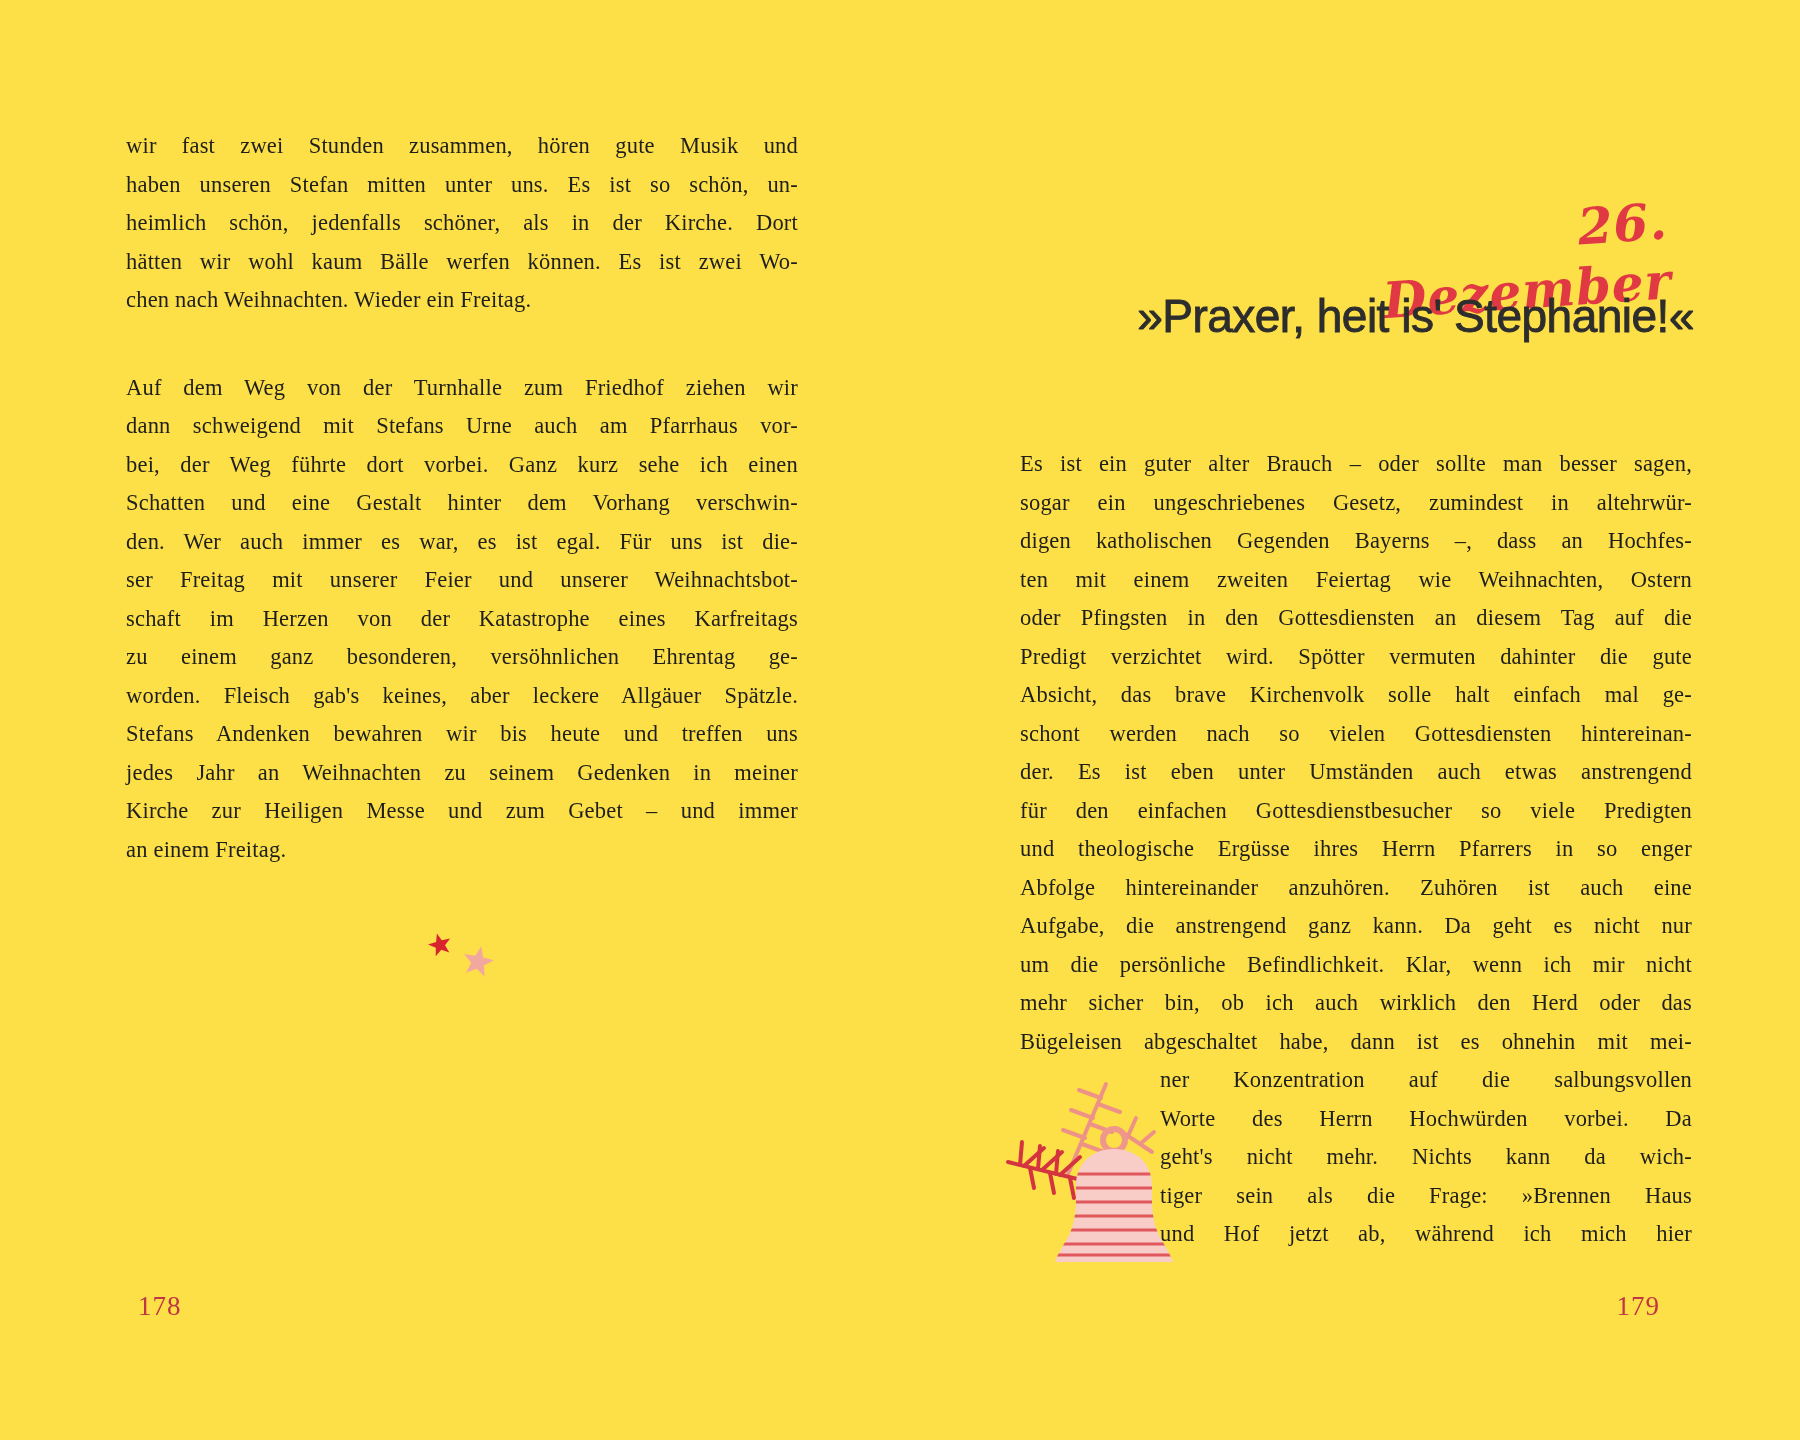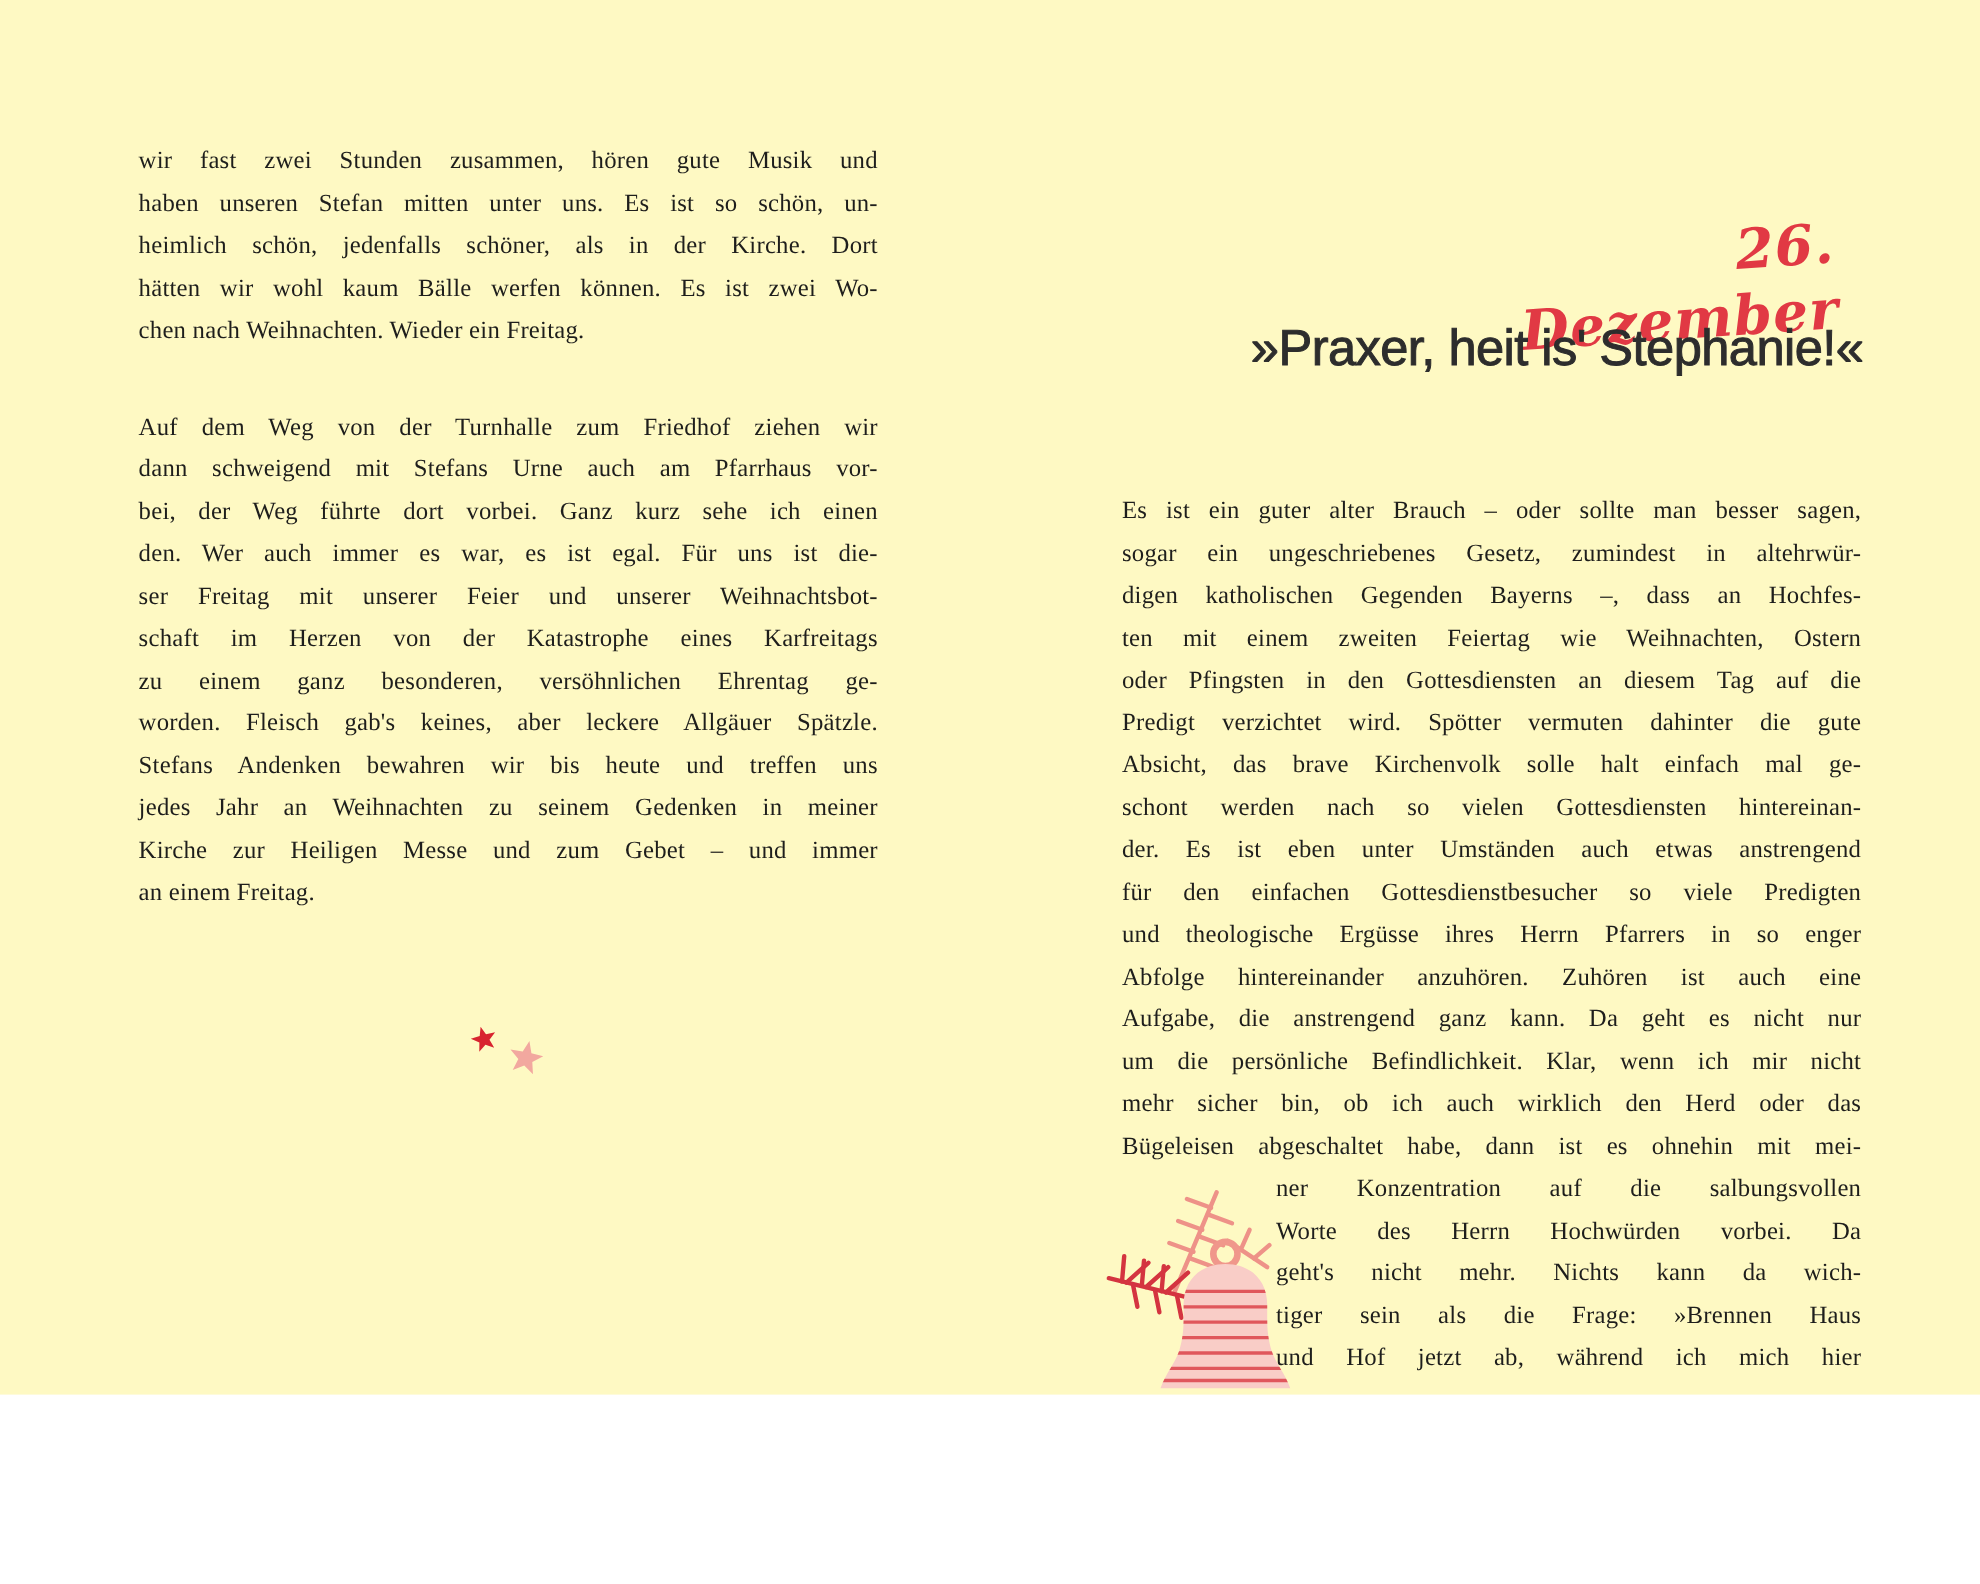--- a/index.html
+++ b/index.html
@@ -1,16 +1,16 @@
 <!DOCTYPE html>
 <html><head>
 <meta charset="utf-8">
 <style>
   html,body{margin:0;padding:0;background:#ffffff;}
-  .spread{position:relative;width:1800px;height:1268px;background:#fef9c3;overflow:hidden;
+  .spread{position:relative;width:1800px;height:1440px;background:#fde047;overflow:hidden;
           font-family:"Liberation Serif", serif;color:#1e1e1c;}
   .textcol{position:absolute;font-size:22.5px;line-height:38.5px;letter-spacing:0.2px;}
   .line{text-align:justify;text-align-last:justify;}
   .line-last{text-align-last:left;}
   .para2{margin-top:49px;}
   .wrapped-block{padding-left:140px;width:532px;box-sizing:content-box;}
   .script-heading{position:absolute;left:1330px;top:203px;width:340px;text-align:right;
           font-family:"DejaVu Serif", serif;font-style:italic;font-weight:bold;
           font-size:50px;line-height:60px;color:#e13944;transform:rotate(-4deg);letter-spacing:1px;}
   .chapter-title{position:absolute;left:1018px;top:286px;width:676px;text-align:right;
@@ -32,20 +32,21 @@
         <div class="line">wir fast zwei Stunden zusammen, hören gute Musik und</div>
         <div class="line">haben unseren Stefan mitten unter uns. Es ist so schön, un-</div>
         <div class="line">heimlich schön, jedenfalls schöner, als in der Kirche. Dort</div>
         <div class="line">hätten wir wohl kaum Bälle werfen können. Es ist zwei Wo-</div>
         <div class="line line-last">chen nach Weihnachten. Wieder ein Freitag.</div>
       </div>
     <div class="para para2">
         <div class="line">Auf dem Weg von der Turnhalle zum Friedhof ziehen wir</div>
         <div class="line">dann schweigend mit Stefans Urne auch am Pfarrhaus vor-</div>
         <div class="line">bei, der Weg führte dort vorbei. Ganz kurz sehe ich einen</div>
+        <div class="line">Schatten und eine Gestalt hinter dem Vorhang verschwin-</div>
         <div class="line">den. Wer auch immer es war, es ist egal. Für uns ist die-</div>
         <div class="line">ser Freitag mit unserer Feier und unserer Weihnachtsbot-</div>
         <div class="line">schaft im Herzen von der Katastrophe eines Karfreitags</div>
         <div class="line">zu einem ganz besonderen, versöhnlichen Ehrentag ge-</div>
         <div class="line">worden. Fleisch gab's keines, aber leckere Allgäuer Spätzle.</div>
         <div class="line">Stefans Andenken bewahren wir bis heute und treffen uns</div>
         <div class="line">jedes Jahr an Weihnachten zu seinem Gedenken in meiner</div>
         <div class="line">Kirche zur Heiligen Messe und zum Gebet – und immer</div>
         <div class="line line-last">an einem Freitag.</div>
       </div>

